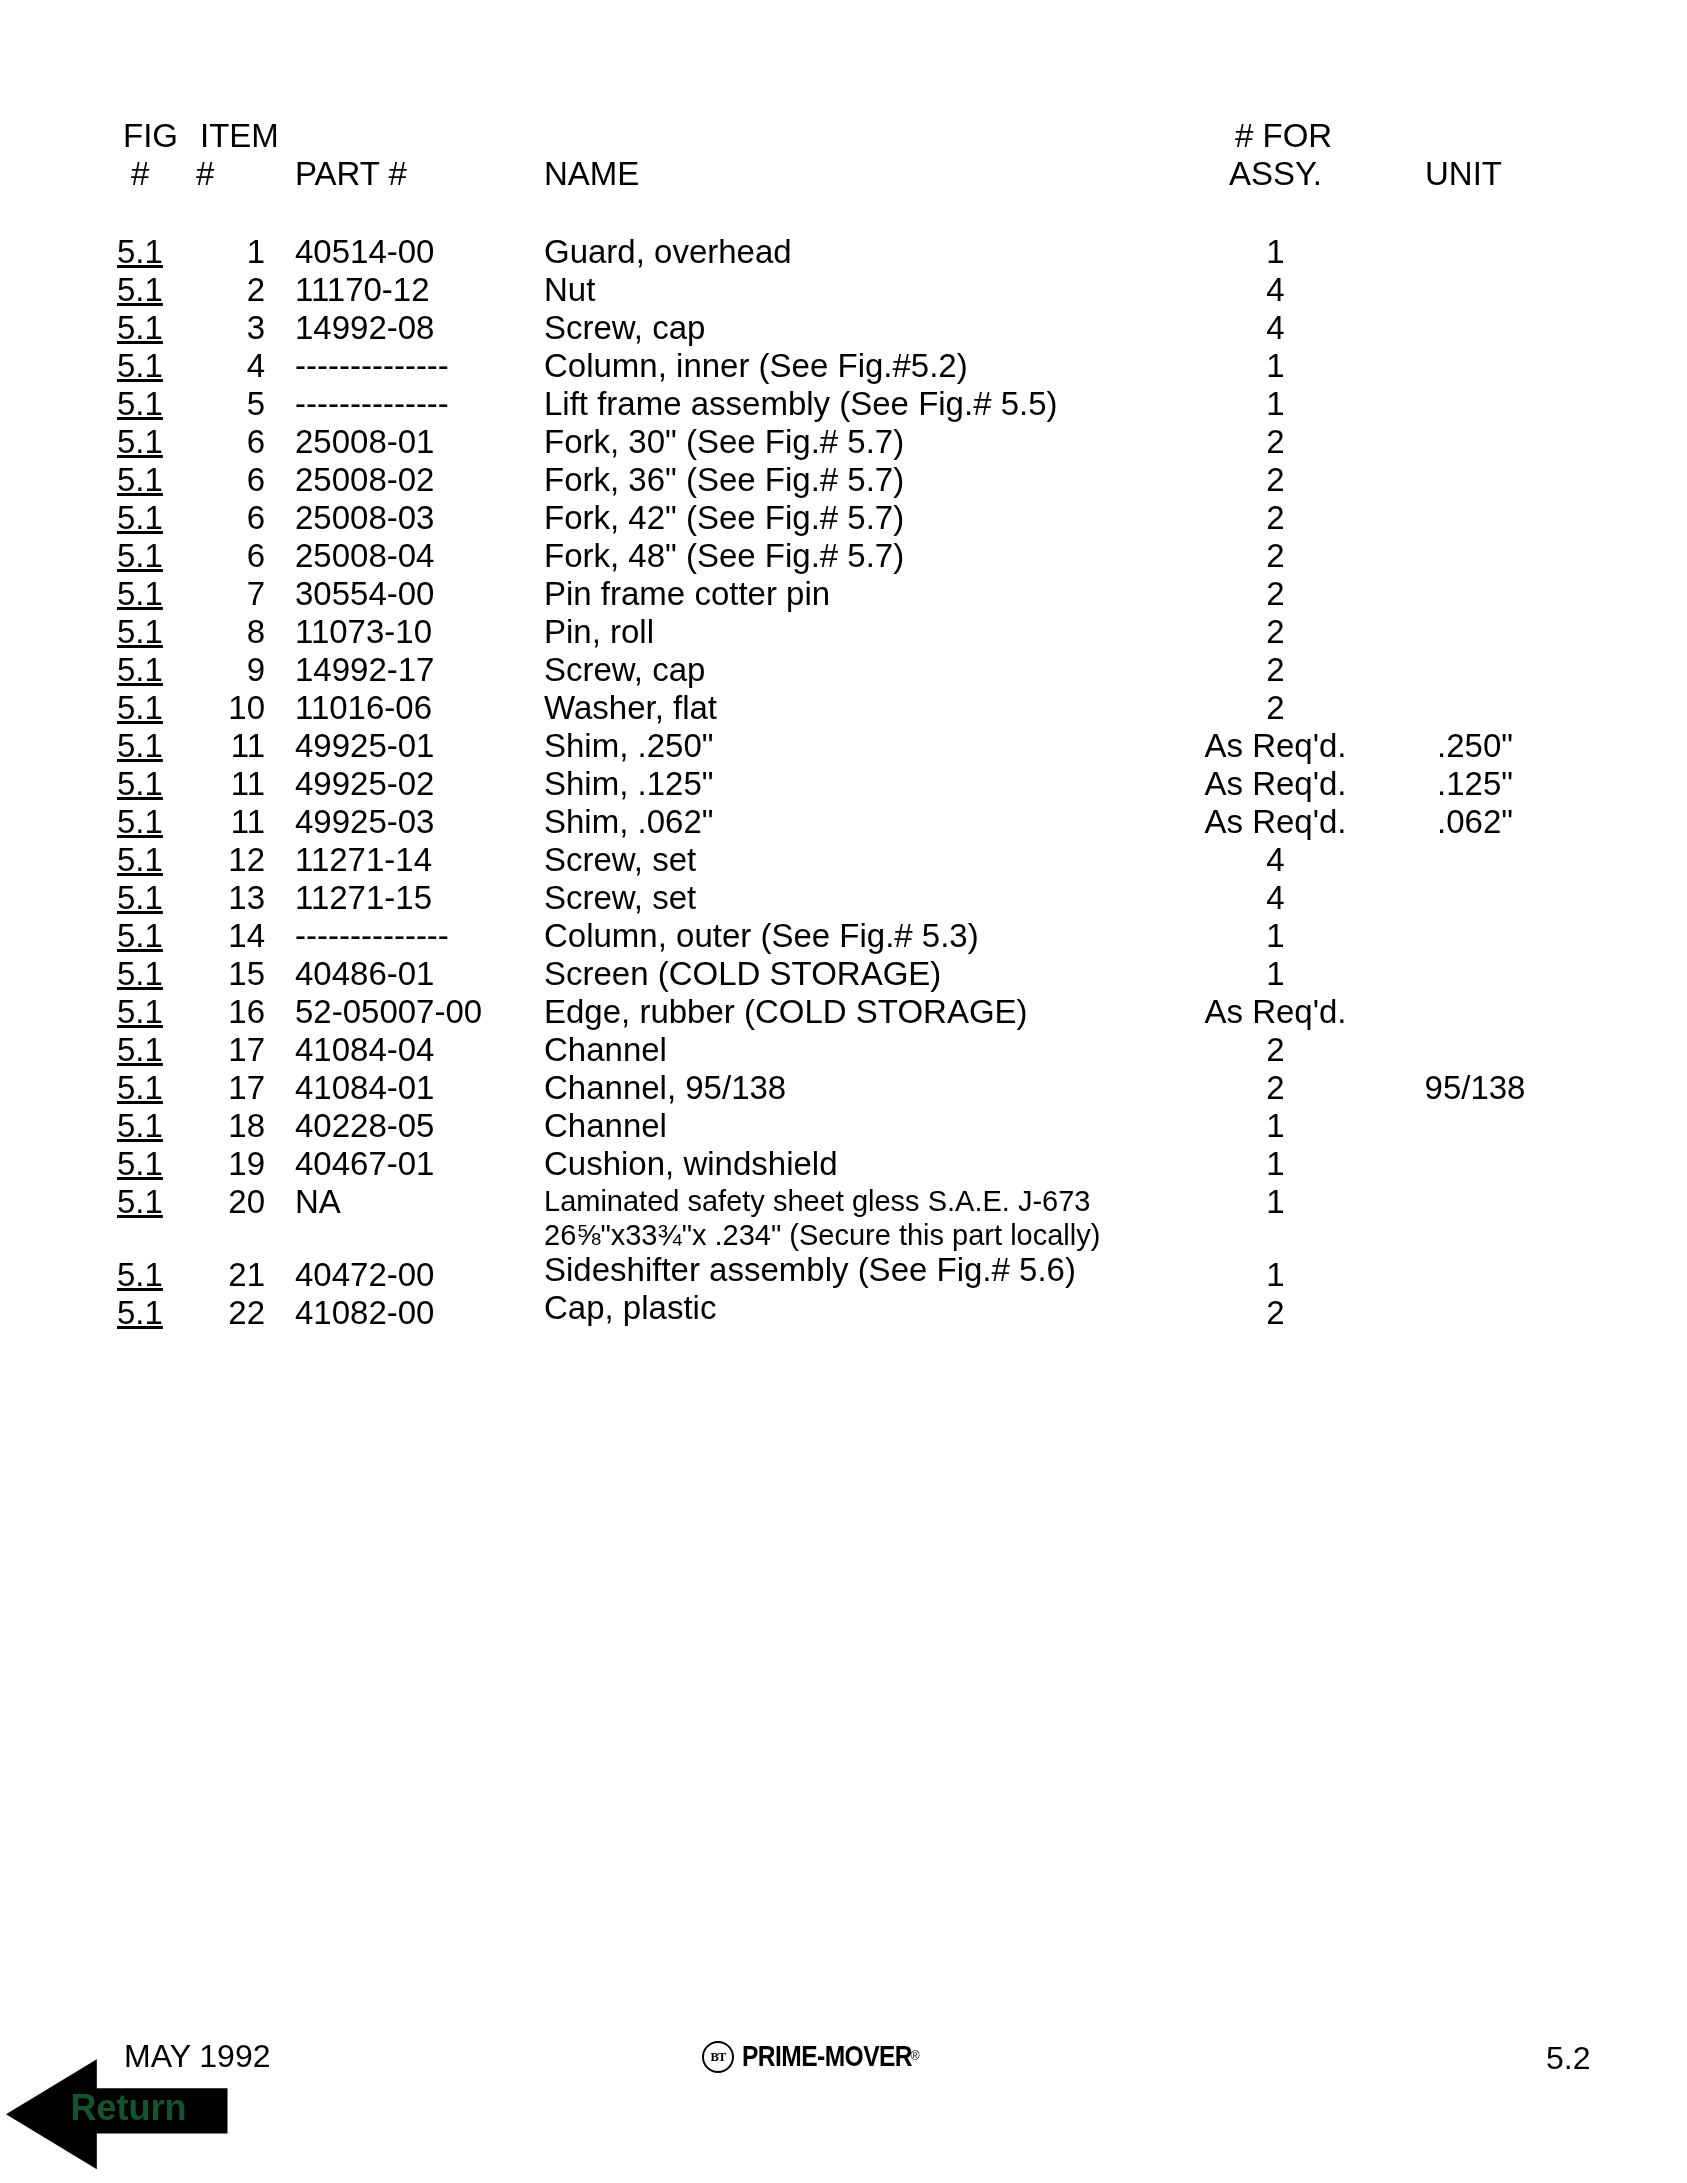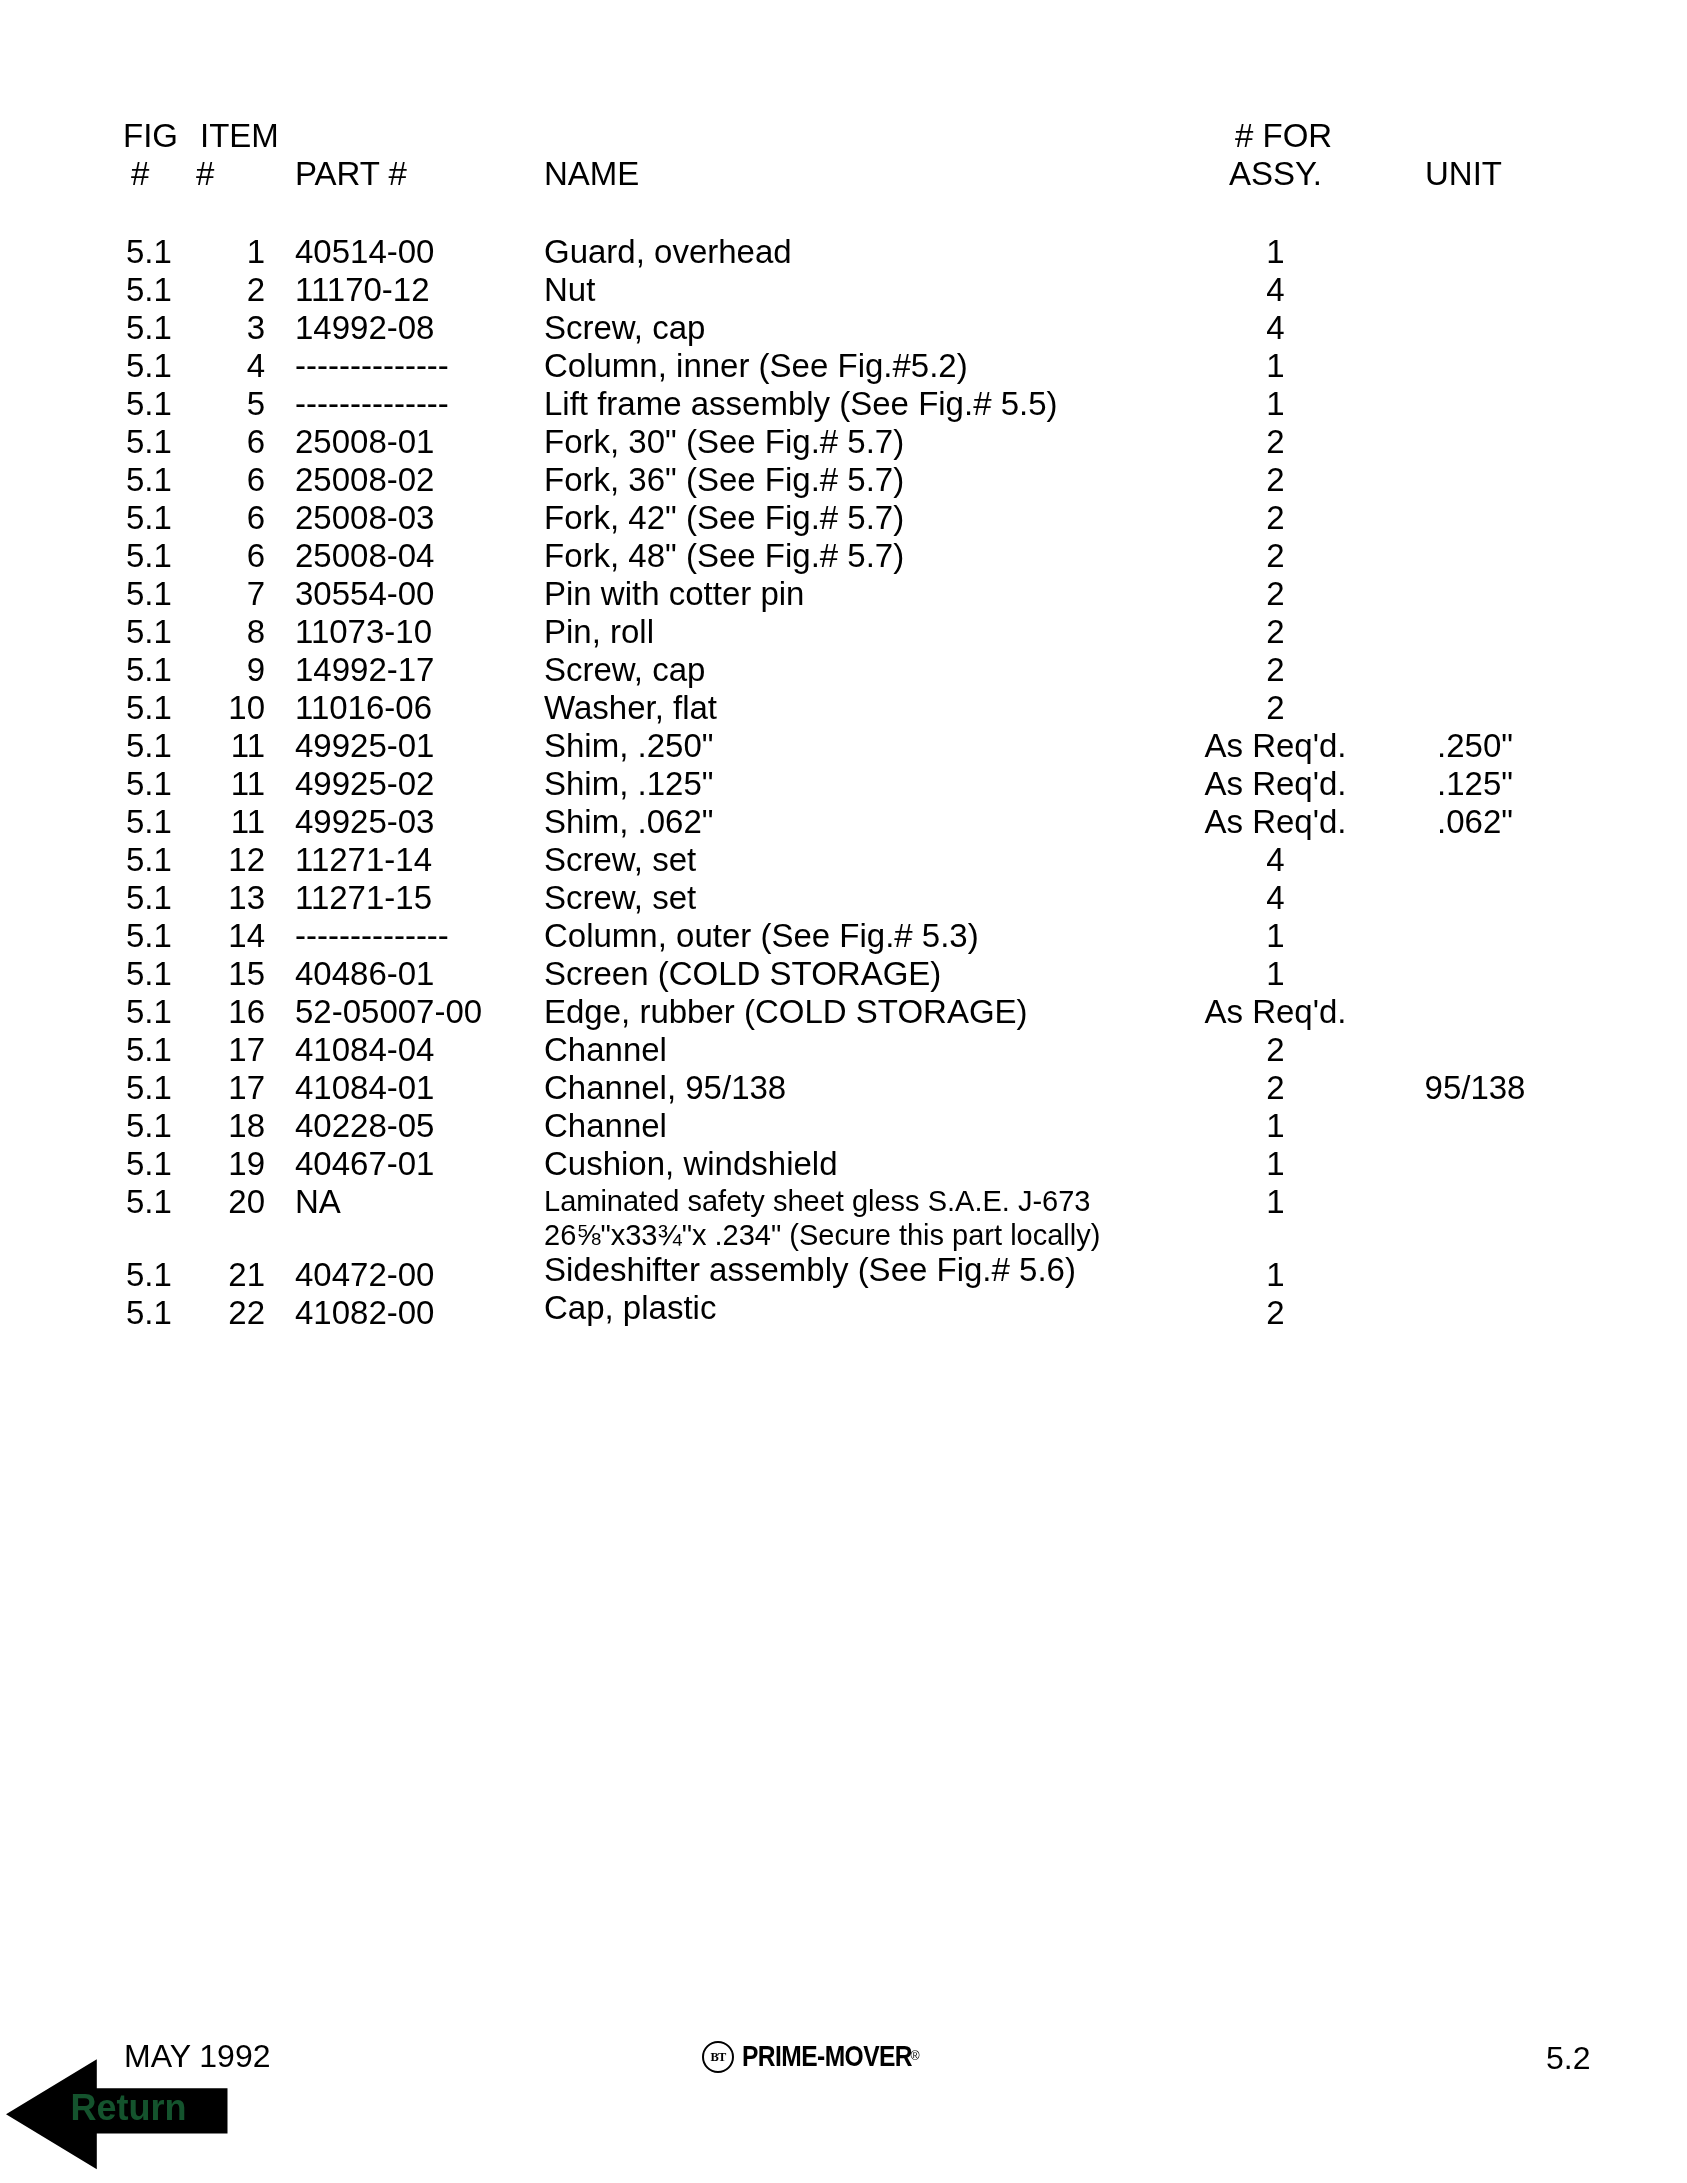--- a/index.html
+++ b/index.html
@@ -39,21 +39,21 @@
       line-height: 38px;
       white-space: nowrap;
     }
     .row.tall {
       height: 73px;
     }
     .cell {
       position: absolute;
       top: 0;
     }
-    .c-fig { left: 126px; }
+    .c-fig { left: 117px; text-decoration: underline; }
     .c-item { left: 207px; width: 58px; text-align: right; }
     .c-part { left: 295px; }
     .c-name { left: 544px; }
     .c-assy { left: 1172px; width: 207px; text-align: center; }
     .c-unit { left: 1413px; width: 124px; text-align: center; }
     .name-multi {
       font-size: 29px;
       line-height: 34px;
       top: 1.4px;
     }
@@ -217,21 +217,21 @@
           <span class="cell c-item">6</span>
           <span class="cell c-part">25008-04</span>
           <span class="cell c-name">Fork, 48" (See Fig.# 5.7)</span>
           <span class="cell c-assy">2</span>
           <span class="cell c-unit"></span>
         </div>
         <div class="row">
           <span class="cell c-fig">5.1</span>
           <span class="cell c-item">7</span>
           <span class="cell c-part">30554-00</span>
-          <span class="cell c-name">Pin with cotter pin</span>
+          <span class="cell c-name">Pin frame cotter pin</span>
           <span class="cell c-assy">2</span>
           <span class="cell c-unit"></span>
         </div>
         <div class="row">
           <span class="cell c-fig">5.1</span>
           <span class="cell c-item">8</span>
           <span class="cell c-part">11073-10</span>
           <span class="cell c-name">Pin, roll</span>
           <span class="cell c-assy">2</span>
           <span class="cell c-unit"></span>

